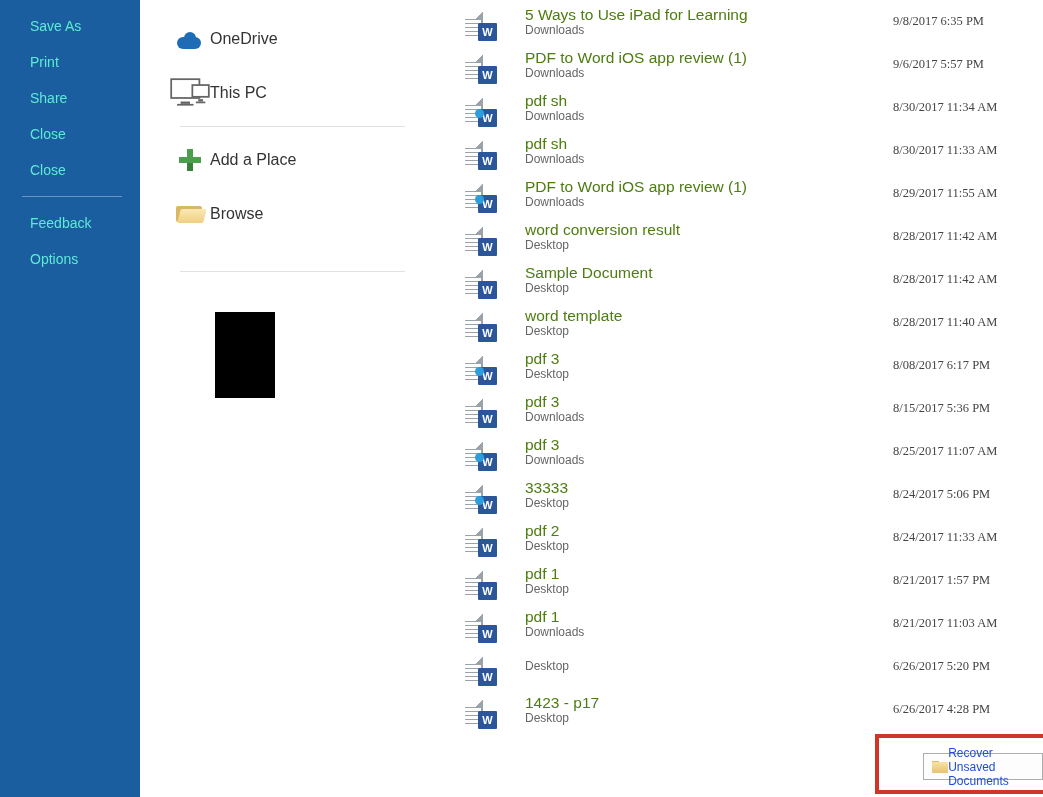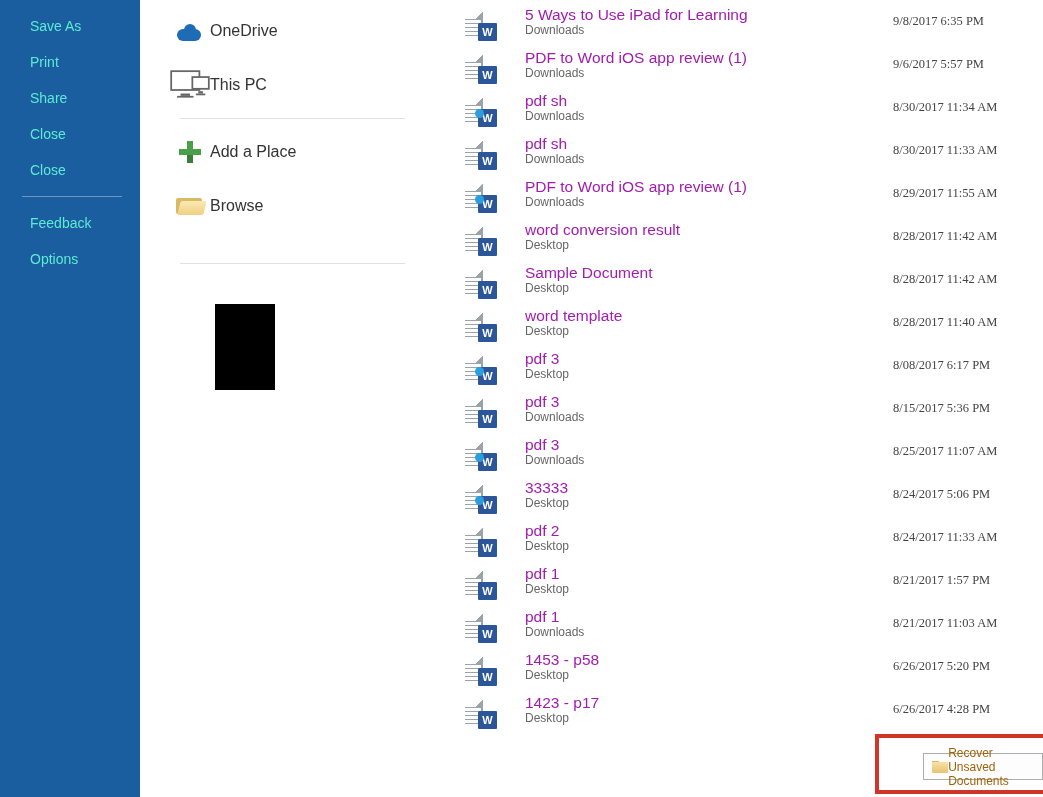--- a/index.html
+++ b/index.html
@@ -25,21 +25,21 @@
   .sidebar hr {
     border: none;
     border-top: 1px solid rgba(255,255,255,0.35);
     margin: 8px 18px 8px 22px;
   }
 
   
   .places {
     width: 305px;
     flex: 0 0 305px;
-    padding-top: 4px;
+    padding-top: 12px;
     background: #fff;
   }
   .places hr.sep {
     margin: 30px 40px 0 40px;
     border: none;
     border-top: 1px solid #e1e1e1;
   }
   .place-row {
     display: flex;
     align-items: center;
@@ -57,21 +57,21 @@
   .filelist { position:absolute; top:0; left:0; right:0; bottom:66px; overflow:hidden; }
   .file-row {
     display: flex;
     align-items: center;
     padding: 2px 0 2px 36px;
     height: 43px;
     cursor: pointer;
   }
   .file-row .ficon { width: 34px; flex:0 0 34px; }
   .file-row .meta { flex: 1; padding-left: 10px; min-width:0; }
-  .file-row .meta .fname { font-size: 15.5px; color:#a21caf; line-height:1.15; white-space:nowrap; overflow:hidden; text-overflow:ellipsis;}
+  .file-row .meta .fname { font-size: 15.5px; color:#4d7c0f; line-height:1.15; white-space:nowrap; overflow:hidden; text-overflow:ellipsis;}
   .file-row .meta .floc  { font-size: 12px; color:#666; line-height:1.15; }
   .file-row .fdate { width: 150px; font-size: 12.5px; color:#444; padding-right:18px; white-space:nowrap;font-family:Liberation Serif, serif;}
 
   
   .word-icon {
     width: 30px; height:36px; position:relative; background:#fff;
     border:1px solid #9aa3aa; border-radius:1px;
   }
   .word-icon::before {
     content:""; position:absolute; right:-1px; top:-1px; width:8px; height:8px;
@@ -110,21 +110,21 @@
   .folder-open::after{content:"";position:absolute;left:3px;top:5px;width:26px;height:14px;
     background:linear-gradient(#fbe9b5,#efcf82);transform:skewX(-14deg);border-radius:2px;}
 
   
   .highlight-box{
     position:absolute; left:430px; bottom:3px; width:282px; height:60px;
     border:4px solid #d0352a; pointer-events:none; z-index:5;
   }
   .recover-btn{
     position:absolute; left:478px; bottom:17px; height:27px;
-    background:#fdfdfd; border:1px solid #adadad; font-size:12px; color:#a16207;
+    background:#fdfdfd; border:1px solid #adadad; font-size:12px; color:#1d4ed8;
     display:flex; align-items:center; padding:0 13px 0 8px; gap:8px; cursor:pointer;
   }
   .recover-btn .mini-folder{width:16px;height:12px;position:relative;}
   .recover-btn .mini-folder::before{content:"";position:absolute;left:0;top:0;width:7px;height:2px;background:#e0b96a;}
   .recover-btn .mini-folder::after{content:"";position:absolute;left:0;top:1px;width:16px;height:11px;
     background:linear-gradient(#f7e2a5,#e6c273);border-radius:1px;}
 </style>
 </head>
 <body>
 
@@ -401,21 +401,20 @@
         </div>
         <div class="file-row">
           <span class="ficon"><span class="word-icon"><span class="lines">
                 <span></span>
                 <span></span>
                 <span></span>
                 <span></span>
                 <span></span>
               </span><span class="w">W</span></span></span>
           <span class="meta">
-            <div class="fname">1453 - p58</div>
             <div class="floc">Desktop</div>
           </span>
           <span class="fdate">6/26/2017 5:20 PM</span>
         </div>
         <div class="file-row">
           <span class="ficon"><span class="word-icon"><span class="lines">
                 <span></span>
                 <span></span>
                 <span></span>
                 <span></span>

